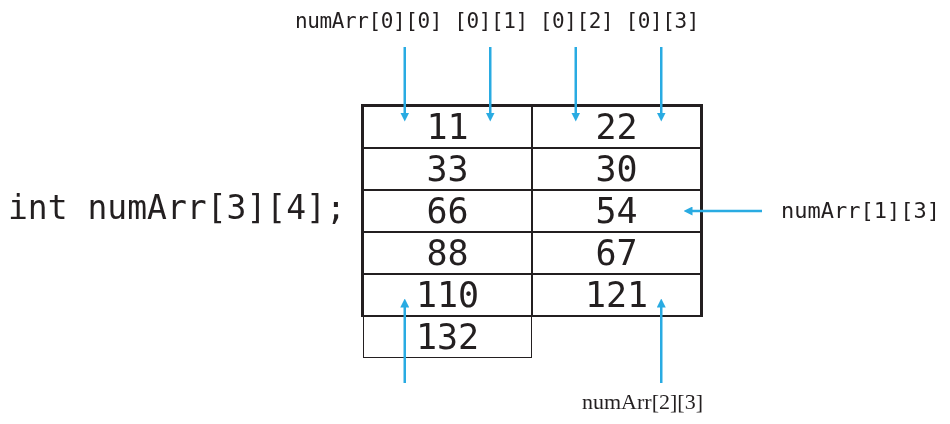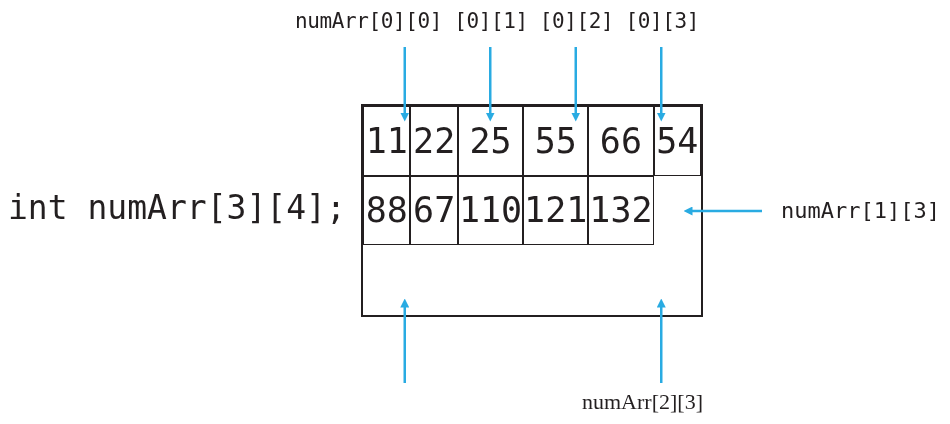--- a/index.html
+++ b/index.html
@@ -59,21 +59,21 @@
     font-family: Liberation Serif, serif;
   }
 
   .grid {
     position: absolute;
     left: 361px;
     top: 104px;
     width: 342px;
     height: 213px;
     display: grid;
-    grid-template-columns: repeat(6, 1fr);
+    grid-template-columns: repeat(2, 1fr);
     grid-template-rows: repeat(3, 1fr);
     border: 2px solid var(--ink);
     background: var(--bg);
   }
   .cell {
     border: 1px solid var(--ink);
     display: flex;
     align-items: center;
     justify-content: center;
     font-size: 35px;
@@ -94,22 +94,22 @@
 
 <div class="canvas">
 
   <div class="top-label mono">numArr[0][0] [0][1] [0][2] [0][3]</div>
 
   <div class="declaration mono">int numArr[3][4];</div>
 
   <div class="grid">
     <div class="cell">11</div>
     <div class="cell">22</div>
-    <div class="cell">25</div>
-    <div class="cell">55</div>
+    <div class="cell">33</div>
+    <div class="cell">30</div>
     <div class="cell">66</div>
     <div class="cell">54</div>
     <div class="cell">88</div>
     <div class="cell">67</div>
     <div class="cell">110</div>
     <div class="cell">121</div>
     <div class="cell">132</div>
   </div>
 
   <div class="label-1-3 mono">numArr[1][3]</div>

